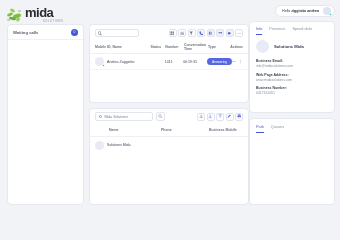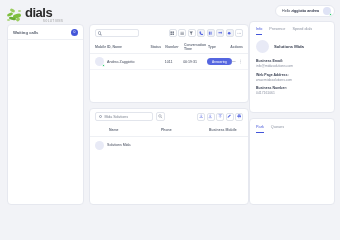--- a/index.html
+++ b/index.html
@@ -152,21 +152,21 @@
       <span class="logo-splat">
         <i></i>
           <i></i>
           <i></i>
           <i></i>
           <i></i>
           <i></i>
           <i></i>
       </span>
       <span>
-        <span class="logo-word">dials</span>
+        <span class="logo-word">mida</span>
         <div class="logo-sub">SOLUTIONS</div>
       </span>
     </div>
   </div>
 
   <div class="card" id="waiting-panel">
     <div class="waiting-head">
       <span class="waiting-title">Waiting calls</span>
       <span class="count-badge">0</span>
     </div>

